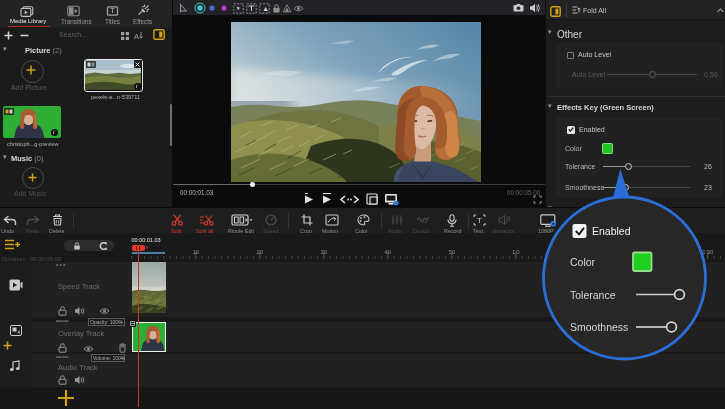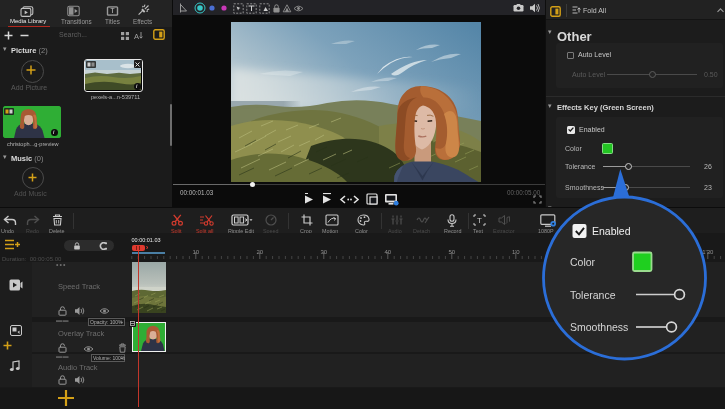--- a/index.html
+++ b/index.html
@@ -65,21 +65,21 @@
       <path d="M7 1 v6 M5.6 5.6 L7 7.2 8.4 5.6" stroke="#a0a0a0" stroke-width="0.9" fill="none"></path>
     </svg>
     <svg class="abs" style="left:153px;top:29px;" width="12" height="11" viewBox="0 0 12 11">
       <rect x="0.8" y="0.8" width="10.4" height="9.4" rx="1.5" fill="none" stroke="#d4a017" stroke-width="1.4"></rect>
       <rect x="6.2" y="2.6" width="3.2" height="5.8" fill="#d4a017"></rect>
     </svg>
   </div>
 
   <div id="picture">
     <span class="txt" style="left:3px;top:45px;font-size:7px;color:#9a9a9a;">▾</span>
-    <span class="txt" style="left:11px;top:45.5px;font-size:7.5px;color:#dcdcdc;font-weight:bold;">Picture <span style="color:#8a8a8a;font-weight:normal;">(2)</span></span>
+    <span class="txt" style="left:25px;top:45.5px;font-size:7.5px;color:#dcdcdc;font-weight:bold;">Picture <span style="color:#8a8a8a;font-weight:normal;">(2)</span></span>
 
     <div class="abs" style="left:20.5px;top:59.5px;width:21px;height:21px;border-radius:50%;border:1.3px solid #4b4b4b;"></div>
     <svg class="abs" style="left:26px;top:65px;" width="10" height="10" viewBox="0 0 10 10">
       <path d="M5 0.5 V9.5 M0.5 5 H9.5" stroke="#d4a017" stroke-width="1.5"></path>
     </svg>
     <span class="txt" style="left:11px;top:84px;font-size:7px;color:#5c5c5c;">Add Picture</span>
 
     <div class="abs" style="left:84px;top:58.5px;width:59px;height:33px;border:1.5px solid #e8e8e8;border-radius:3px;box-sizing:border-box;overflow:hidden;background:#000;">
       <svg width="56" height="30" viewBox="0 0 56 30">
         <rect width="56" height="14" fill="#a8bfcb"></rect>
@@ -314,21 +314,21 @@
     <svg class="abs" style="left:571.5px;top:6px;" width="9" height="9" viewBox="0 0 9 9">
       <path d="M0.5 1 h5 M0.5 4 h3.5 M0.5 7 h5" stroke="#b8b8b8" stroke-width="1"></path>
       <path d="M7 6.5 V2 M5.6 3.5 L7 1.8 8.4 3.5" stroke="#b8b8b8" stroke-width="1" fill="none"></path>
     </svg>
     <span class="txt" style="left:583px;top:6.5px;font-size:7px;color:#c4c4c4;">Fold All</span>
     <svg class="abs" style="left:716px;top:6px;" width="9" height="9" viewBox="0 0 9 9">
       <path d="M1.5 5.8 L4.5 2.8 7.5 5.8" stroke="#9a9a9a" stroke-width="1.1" fill="none"></path>
     </svg>
 
     <span class="txt" style="left:548px;top:28px;font-size:7px;color:#9a9a9a;">▾</span>
-    <span class="txt" style="left:557px;top:28.5px;font-size:13px;color:#d8d8d8;font-weight:bold;">Other</span>
+    <span class="txt" style="left:557px;top:28.5px;font-size:10px;color:#d8d8d8;font-weight:normal;">Other</span>
 
     <div class="abs" style="left:556px;top:43px;width:167px;height:45px;background:#212121;border-radius:3px;"></div>
     <div class="abs" style="left:566.5px;top:51.5px;width:7px;height:7px;border:1px solid #7a7a7a;border-radius:1px;box-sizing:border-box;"></div>
     <span class="txt" style="left:578px;top:51px;font-size:7px;color:#c9c9c9;">Auto Level</span>
     <span class="txt" style="left:572px;top:71px;font-size:7px;color:#5b5b5b;">Auto Level</span>
     <div class="abs" style="left:607px;top:73.8px;width:90px;height:1.3px;background:#4a4a4a;"></div>
     <div class="abs" style="left:649px;top:70.5px;width:7px;height:7px;border-radius:50%;border:1px solid #5c5c5c;background:#242424;box-sizing:border-box;"></div>
     <span class="txt" style="left:704px;top:71px;font-size:7px;color:#5b5b5b;">0.50</span>
 
     <div class="abs" style="left:546px;top:95.5px;width:179px;height:1px;background:#2b2b2b;"></div>

